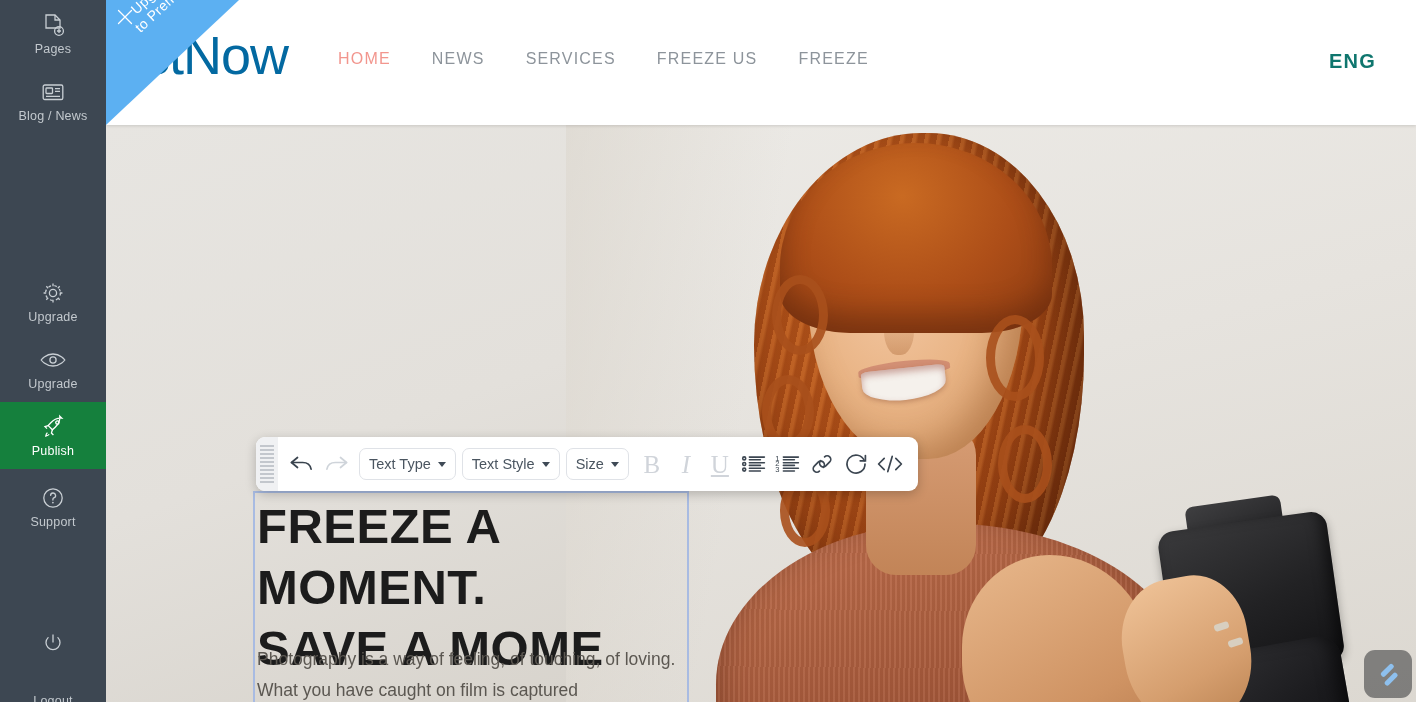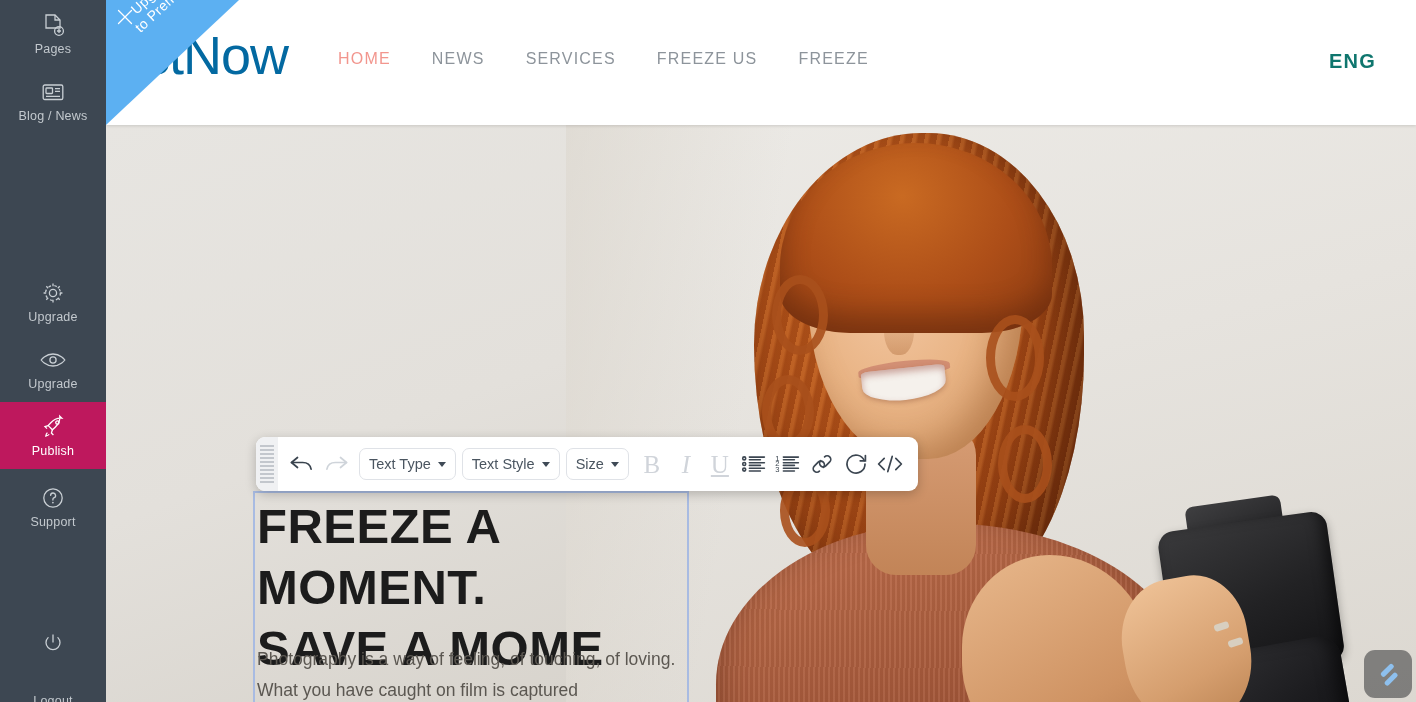--- a/index.html
+++ b/index.html
@@ -32,21 +32,21 @@
     display: flex; align-items: center; justify-content: center;
   }
   .side-item .s-ico svg { display: block; }
   .side-item .s-lbl {
     font-size: 12.5px;
     color: #c3c9ce;
     letter-spacing: .2px;
     white-space: nowrap;
     line-height: 1;
   }
-  .side-item.active { background: #be185d; }
+  .side-item.active { background: #15803d; }
   .side-item.active .s-lbl { color: #ffffff; }
   #logout-item { position: absolute; left: 0; top: 637px; height: 65px; gap: 40px; }
 
   
   #canvas {
     position: absolute; left: 106px; top: 0;
     width: 1310px; height: 702px;
     background: #dcdcda;
     overflow: hidden;
   }

